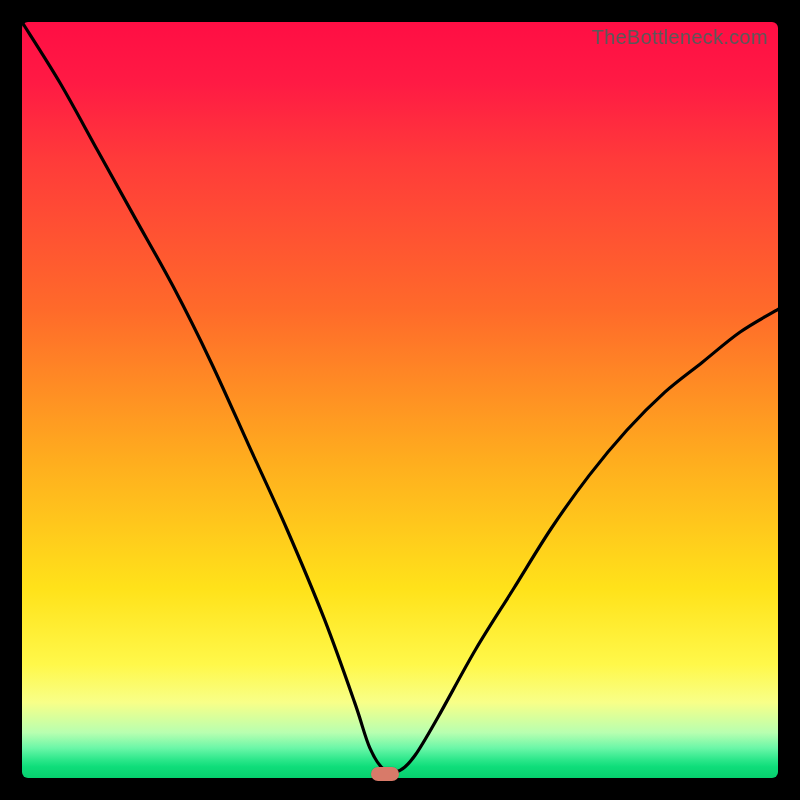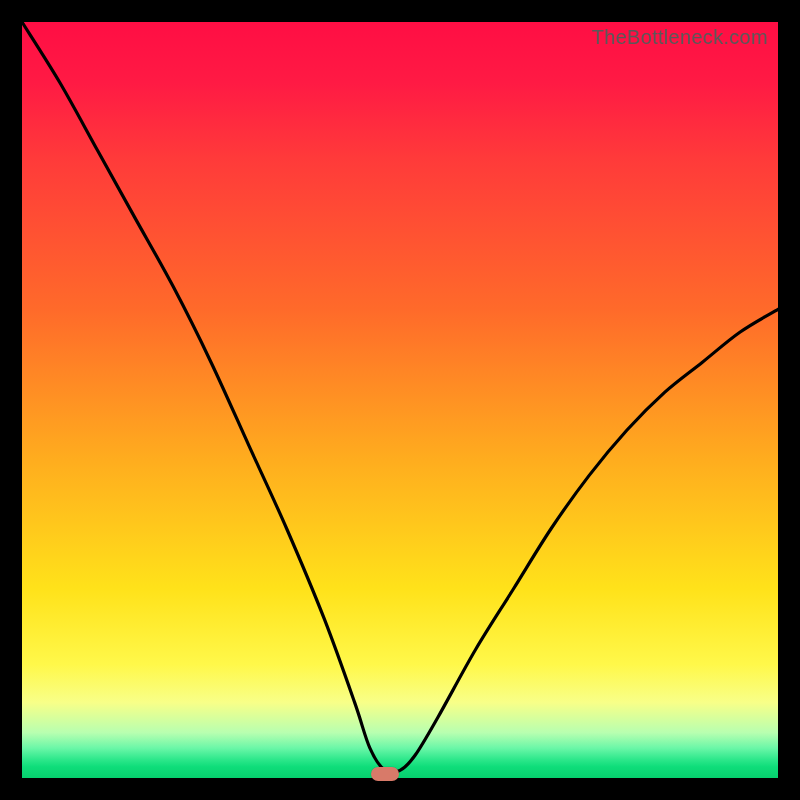--- a/index.html
+++ b/index.html
@@ -33,20 +33,21 @@
         #ffad1e 58%,
         #ffe21a 75%,
         #fff84a 85%,
         #f8ff88 90%,
         #b8ffb0 94%,
         #6cf7a8 96%,
         #2fe88c 97.5%,
         #0fdd7a 98.5%,
         #06d06e 100%
       );
+    border-radius: 6px;
   }
   .watermark {
     position: absolute;
     top: 4px;
     right: 10px;
     color: #595959;
     font-size: 20px;
     font-weight: 500;
     letter-spacing: 0.3px;
     user-select: none;

